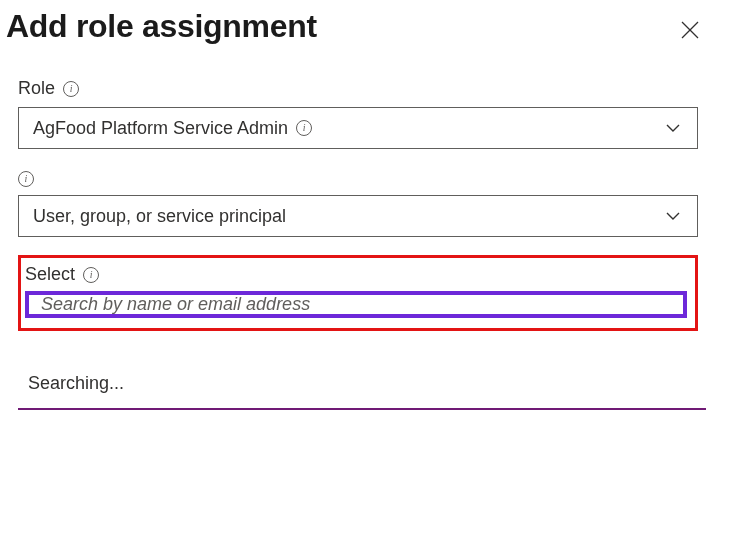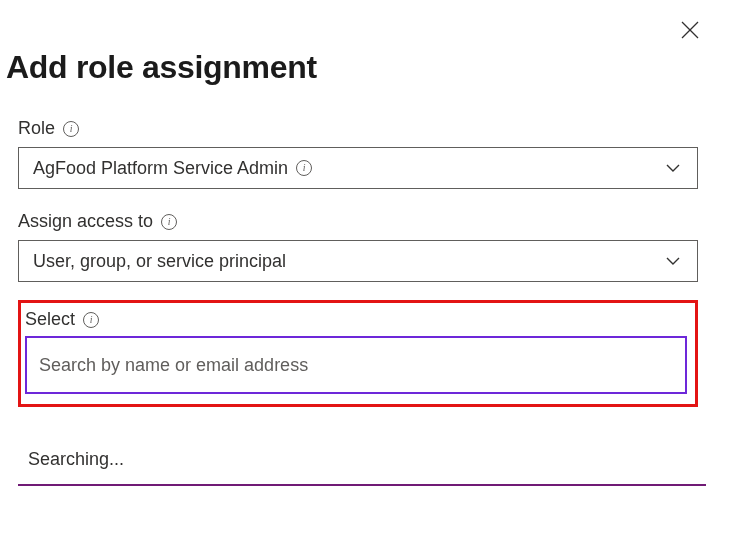--- a/index.html
+++ b/index.html
@@ -15,21 +15,20 @@
       display: flex;
       justify-content: space-between;
       align-items: flex-start;
       padding: 8px 30px 0 6px;
     }
     .title {
       font-size: 32px;
       font-weight: 600;
       color: #1b1b1b;
       letter-spacing: -0.3px;
-      margin-top: 41px;
     }
     .close-btn {
       width: 32px;
       height: 32px;
       background: transparent;
       border: none;
       cursor: pointer;
       display: flex;
       align-items: center;
       justify-content: center;
@@ -100,27 +99,28 @@
       border: 3px solid #e31414;
       padding: 6px 8px 10px 4px;
       margin-top: -4px;
     }
     .highlight-box .field-label {
       margin-bottom: 6px;
       font-size: 18px;
     }
     .search-input {
       width: 100%;
-      height: 58px;
-      border: 2px solid #6d28d9;
+      height: 27px;
+      border: 4px solid #6d28d9;
       padding: 0 12px;
       font-size: 18px;
       font-family: inherit;
       outline: none;
       color: #323130;
+      font-style: italic;
     }
     .search-input::placeholder { color: #605e5c; }
 
     .searching-block {
       margin: 42px 30px 0 18px;
       border-bottom: 2px solid #701a75;
       padding-bottom: 14px;
     }
     .searching-text {
       font-size: 18px;
@@ -156,21 +156,20 @@
       <span class="chevron">
         <svg width="18" height="18" viewBox="0 0 18 18">
             <polyline points="3,6 9,12 15,6" fill="none" stroke="#323130" stroke-width="1.4"></polyline>
           </svg>
       </span>
     </div>
   </div>
 
   <div class="field">
     <div class="field-label">
-      <span>Assign access to</span>
       <span class="info-icon">i</span>
     </div>
     <div class="dropdown">
       <span class="dd-text">
         <span>User, group, or service principal</span>
       </span>
       <span class="chevron">
         <svg width="18" height="18" viewBox="0 0 18 18">
             <polyline points="3,6 9,12 15,6" fill="none" stroke="#323130" stroke-width="1.4"></polyline>
           </svg>

